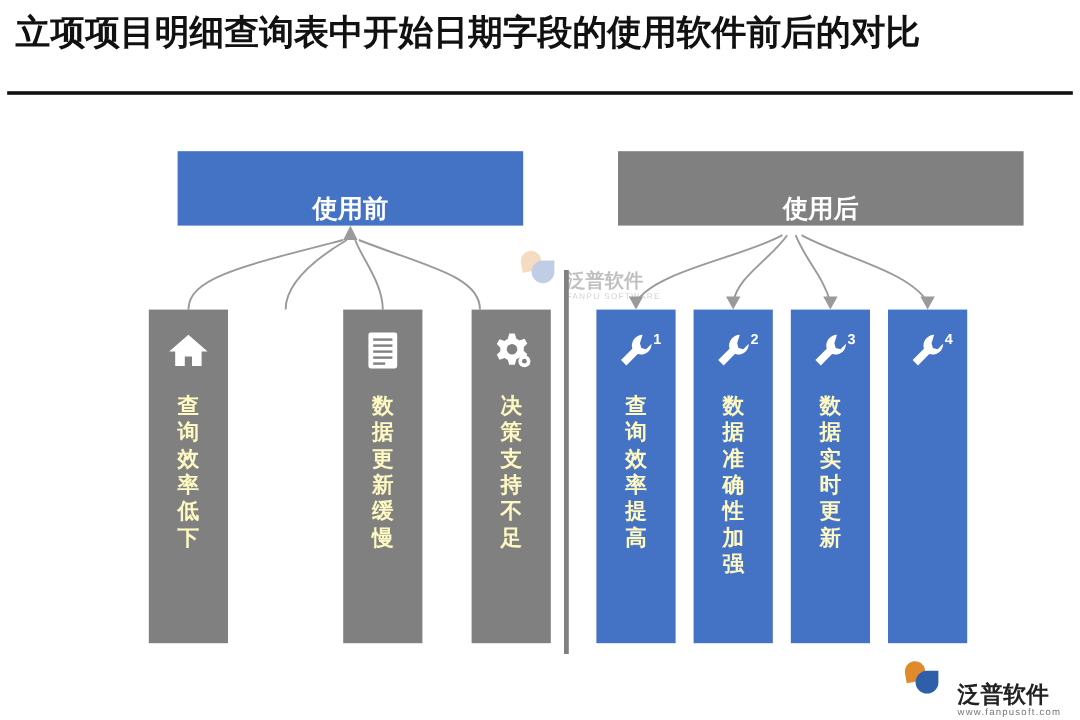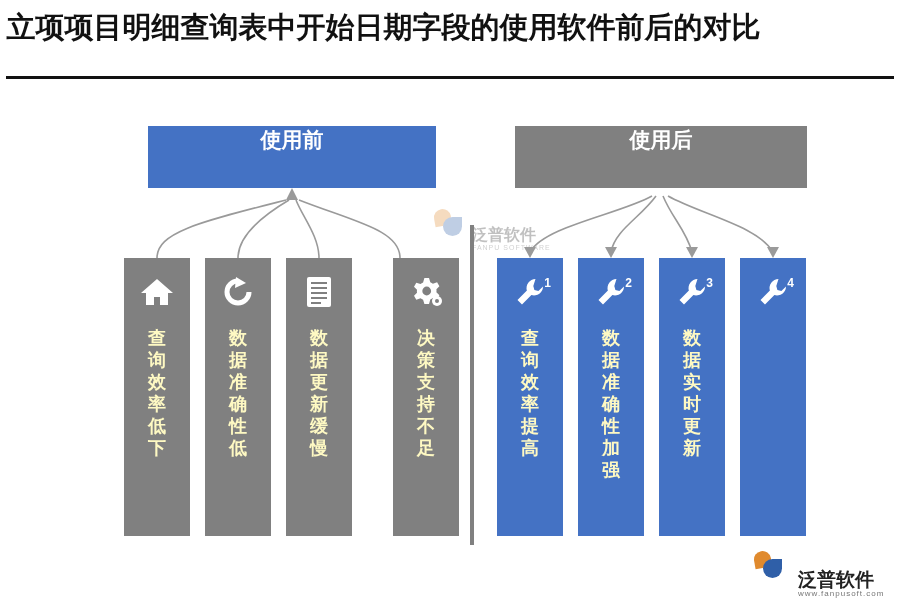--- a/index.html
+++ b/index.html
@@ -19,21 +19,21 @@
     width: 900px;
     height: 600px;
   }
 
   
   .title {
     position: absolute;
     left: 0;
     top: 8px;
     width: 767px;
-    text-align: center;
+    text-align: right;
     font-size: 29px;
     font-weight: bold;
     color: #111111;
     letter-spacing: 0px;
     white-space: nowrap;
   }
   .title-rule {
     position: absolute;
     left: 6px;
     top: 76px;
@@ -90,36 +90,36 @@
     width: 4px;
     height: 320px;
     background: #808080;
   }
 
   
   .header-bar {
     position: absolute;
     height: 62px;
     display: flex;
-    align-items: flex-start;
+    align-items: flex-end;
     justify-content: center;
     color: #ffffff;
     font-size: 21px;
     font-weight: bold;
   }
   .header-before {
     left: 148px;
     top: 126px;
     width: 288px;
     background: #4472c4;
   }
   .header-after {
     left: 515px;
     top: 126px;
-    width: 292px;
+    width: 338px;
     background: #808080;
   }
 
   
   .connectors {
     position: absolute;
     left: 0;
     top: 0;
     width: 900px;
     height: 600px;
@@ -247,29 +247,20 @@
 
   <div class="card grey c-l1">
     <div class="card-icon">
       <svg width="34" height="32" viewBox="0 0 34 32" fill="#ffffff">
         <path d="M17 3 L33 17 L28 17 L28 29 L20 29 L20 21 L14 21 L14 29 L6 29 L6 17 L1 17 Z"></path>
       </svg>
     </div>
     <div class="card-label">查询效率低下</div>
   </div>
 
-  <div class="card grey c-l2">
-    <div class="card-icon">
-      <svg width="32" height="32" viewBox="0 0 32 32" fill="none" stroke="#ffffff" stroke-width="5">
-        <path d="M16 5 A11 11 0 1 0 27 16" stroke-linecap="butt"></path>
-        <polygon points="14,1 24,7 13,12" fill="#ffffff" stroke="none"></polygon>
-      </svg>
-    </div>
-    <div class="card-label">数据准确性低</div>
-  </div>
 
   <div class="card grey c-l3">
     <div class="card-icon">
       <svg width="26" height="32" viewBox="0 0 26 32">
         <rect x="1" y="1" width="24" height="30" rx="2" fill="#ffffff"></rect>
         <g fill="#808080">
           <rect x="5" y="6" width="16" height="2"></rect>
           <rect x="5" y="11" width="16" height="2"></rect>
           <rect x="5" y="16" width="16" height="2"></rect>
           <rect x="5" y="21" width="16" height="2"></rect>

